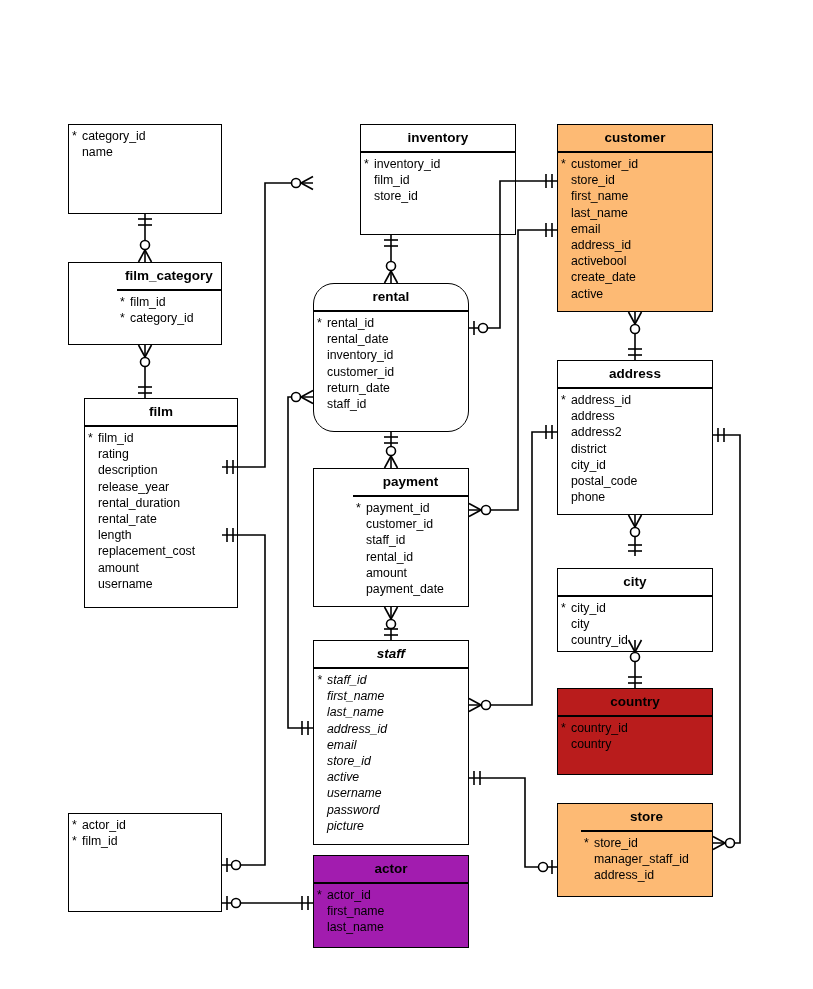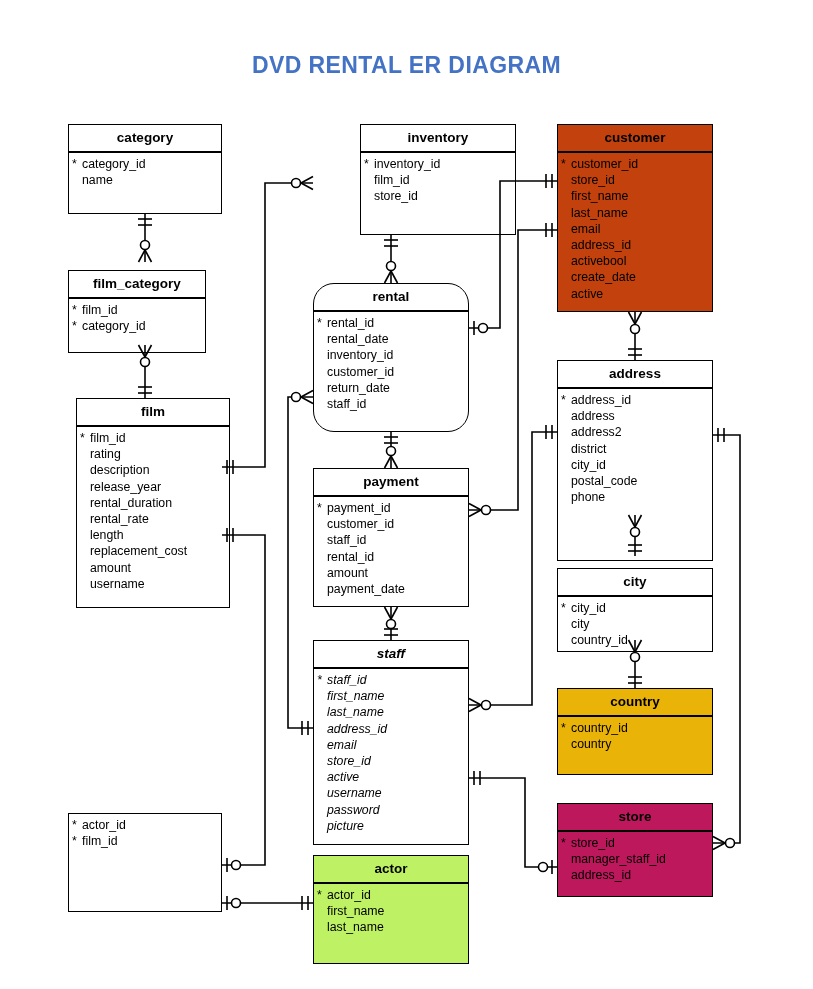--- a/index.html
+++ b/index.html
@@ -26,49 +26,47 @@
     display:flex;white-space:nowrap;
   }
   .pk{flex:none;width:10px;padding-left:3px;}
   .fname{flex:none;}
   #connector-layer{position:absolute;left:0;top:0;pointer-events:none;}
 </style>
 </head>
 <body>
 
 <div class="canvas">
-  <h1 class="diagram-title" style="color: rgb(68, 114, 196);">DVD RENTAL ER DIAGRAM</h1>
   <div id="entity-layer">
       <div class="entity" style="left: 68px; top: 124px; width: 154px; height: 90px; border-color: rgb(0, 0, 0); background: rgb(255, 255, 255);">
-        <div class="entity-title">category</div>
         <div class="entity-body">
           <div class="field-row">
             <span class="pk">*</span>
             <span class="fname">category_id</span>
           </div>
           <div class="field-row">
             <span class="pk"></span>
             <span class="fname">name</span>
           </div>
         </div>
       </div>
-      <div class="entity" style="left: 68px; top: 270px; width: 138px; height: 83px; border-color: rgb(0, 0, 0); background: rgb(255, 255, 255);">
+      <div class="entity" style="left: 68px; top: 262px; width: 154px; height: 83px; border-color: rgb(0, 0, 0); background: rgb(255, 255, 255); padding-left: 48px;">
         <div class="entity-title">film_category</div>
         <div class="entity-body">
           <div class="field-row">
             <span class="pk">*</span>
             <span class="fname">film_id</span>
           </div>
           <div class="field-row">
             <span class="pk">*</span>
             <span class="fname">category_id</span>
           </div>
         </div>
       </div>
-      <div class="entity" style="left: 76px; top: 398px; width: 154px; height: 210px; border-color: rgb(0, 0, 0); background: rgb(255, 255, 255);">
+      <div class="entity" style="left: 84px; top: 398px; width: 154px; height: 210px; border-color: rgb(0, 0, 0); background: rgb(255, 255, 255);">
         <div class="entity-title">film</div>
         <div class="entity-body">
           <div class="field-row">
             <span class="pk">*</span>
             <span class="fname">film_id</span>
           </div>
           <div class="field-row">
             <span class="pk"></span>
             <span class="fname">rating</span>
           </div>
@@ -157,21 +155,21 @@
           <div class="field-row">
             <span class="pk"></span>
             <span class="fname">return_date</span>
           </div>
           <div class="field-row">
             <span class="pk"></span>
             <span class="fname">staff_id</span>
           </div>
         </div>
       </div>
-      <div class="entity" style="left: 313px; top: 468px; width: 156px; height: 139px; border-color: rgb(0, 0, 0); background: rgb(255, 255, 255);">
+      <div class="entity" style="left: 313px; top: 468px; width: 156px; height: 139px; border-color: rgb(0, 0, 0); background: rgb(255, 255, 255); padding-left: 39px;">
         <div class="entity-title">payment</div>
         <div class="entity-body">
           <div class="field-row">
             <span class="pk">*</span>
             <span class="fname">payment_id</span>
           </div>
           <div class="field-row">
             <span class="pk"></span>
             <span class="fname">customer_id</span>
           </div>
@@ -231,38 +229,38 @@
           <div class="field-row">
             <span class="pk"></span>
             <span class="fname">password</span>
           </div>
           <div class="field-row">
             <span class="pk"></span>
             <span class="fname">picture</span>
           </div>
         </div>
       </div>
-      <div class="entity" style="left: 313px; top: 855px; width: 156px; height: 109px; border-color: rgb(0, 0, 0); background: #bef264;">
+      <div class="entity" style="left: 313px; top: 855px; width: 156px; height: 93px; border-color: rgb(0, 0, 0); background: #a21caf;">
         <div class="entity-title">actor</div>
         <div class="entity-body">
           <div class="field-row">
             <span class="pk">*</span>
             <span class="fname">actor_id</span>
           </div>
           <div class="field-row">
             <span class="pk"></span>
             <span class="fname">first_name</span>
           </div>
           <div class="field-row">
             <span class="pk"></span>
             <span class="fname">last_name</span>
           </div>
         </div>
       </div>
-      <div class="entity" style="left: 557px; top: 124px; width: 156px; height: 188px; border-color: rgb(0, 0, 0); background: #c2410c;">
+      <div class="entity" style="left: 557px; top: 124px; width: 156px; height: 188px; border-color: rgb(0, 0, 0); background: #fdba74;">
         <div class="entity-title">customer</div>
         <div class="entity-body">
           <div class="field-row">
             <span class="pk">*</span>
             <span class="fname">customer_id</span>
           </div>
           <div class="field-row">
             <span class="pk"></span>
             <span class="fname">store_id</span>
           </div>
@@ -289,21 +287,21 @@
           <div class="field-row">
             <span class="pk"></span>
             <span class="fname">create_date</span>
           </div>
           <div class="field-row">
             <span class="pk"></span>
             <span class="fname">active</span>
           </div>
         </div>
       </div>
-      <div class="entity" style="left: 557px; top: 360px; width: 156px; height: 201px; border-color: rgb(0, 0, 0); background: rgb(255, 255, 255);">
+      <div class="entity" style="left: 557px; top: 360px; width: 156px; height: 155px; border-color: rgb(0, 0, 0); background: rgb(255, 255, 255);">
         <div class="entity-title">address</div>
         <div class="entity-body">
           <div class="field-row">
             <span class="pk">*</span>
             <span class="fname">address_id</span>
           </div>
           <div class="field-row">
             <span class="pk"></span>
             <span class="fname">address</span>
           </div>
@@ -339,34 +337,34 @@
           <div class="field-row">
             <span class="pk"></span>
             <span class="fname">city</span>
           </div>
           <div class="field-row">
             <span class="pk"></span>
             <span class="fname">country_id</span>
           </div>
         </div>
       </div>
-      <div class="entity" style="left: 557px; top: 688px; width: 156px; height: 87px; border-color: rgb(0, 0, 0); background: #eab308;">
+      <div class="entity" style="left: 557px; top: 688px; width: 156px; height: 87px; border-color: rgb(0, 0, 0); background: #b91c1c;">
         <div class="entity-title">country</div>
         <div class="entity-body">
           <div class="field-row">
             <span class="pk">*</span>
             <span class="fname">country_id</span>
           </div>
           <div class="field-row">
             <span class="pk"></span>
             <span class="fname">country</span>
           </div>
         </div>
       </div>
-      <div class="entity" style="left: 557px; top: 803px; width: 156px; height: 94px; border-color: rgb(0, 0, 0); background: #be185d;">
+      <div class="entity" style="left: 557px; top: 803px; width: 156px; height: 94px; border-color: rgb(0, 0, 0); background: #fdba74; padding-left: 23px;">
         <div class="entity-title">store</div>
         <div class="entity-body">
           <div class="field-row">
             <span class="pk">*</span>
             <span class="fname">store_id</span>
           </div>
           <div class="field-row">
             <span class="pk"></span>
             <span class="fname">manager_staff_id</span>
           </div>

